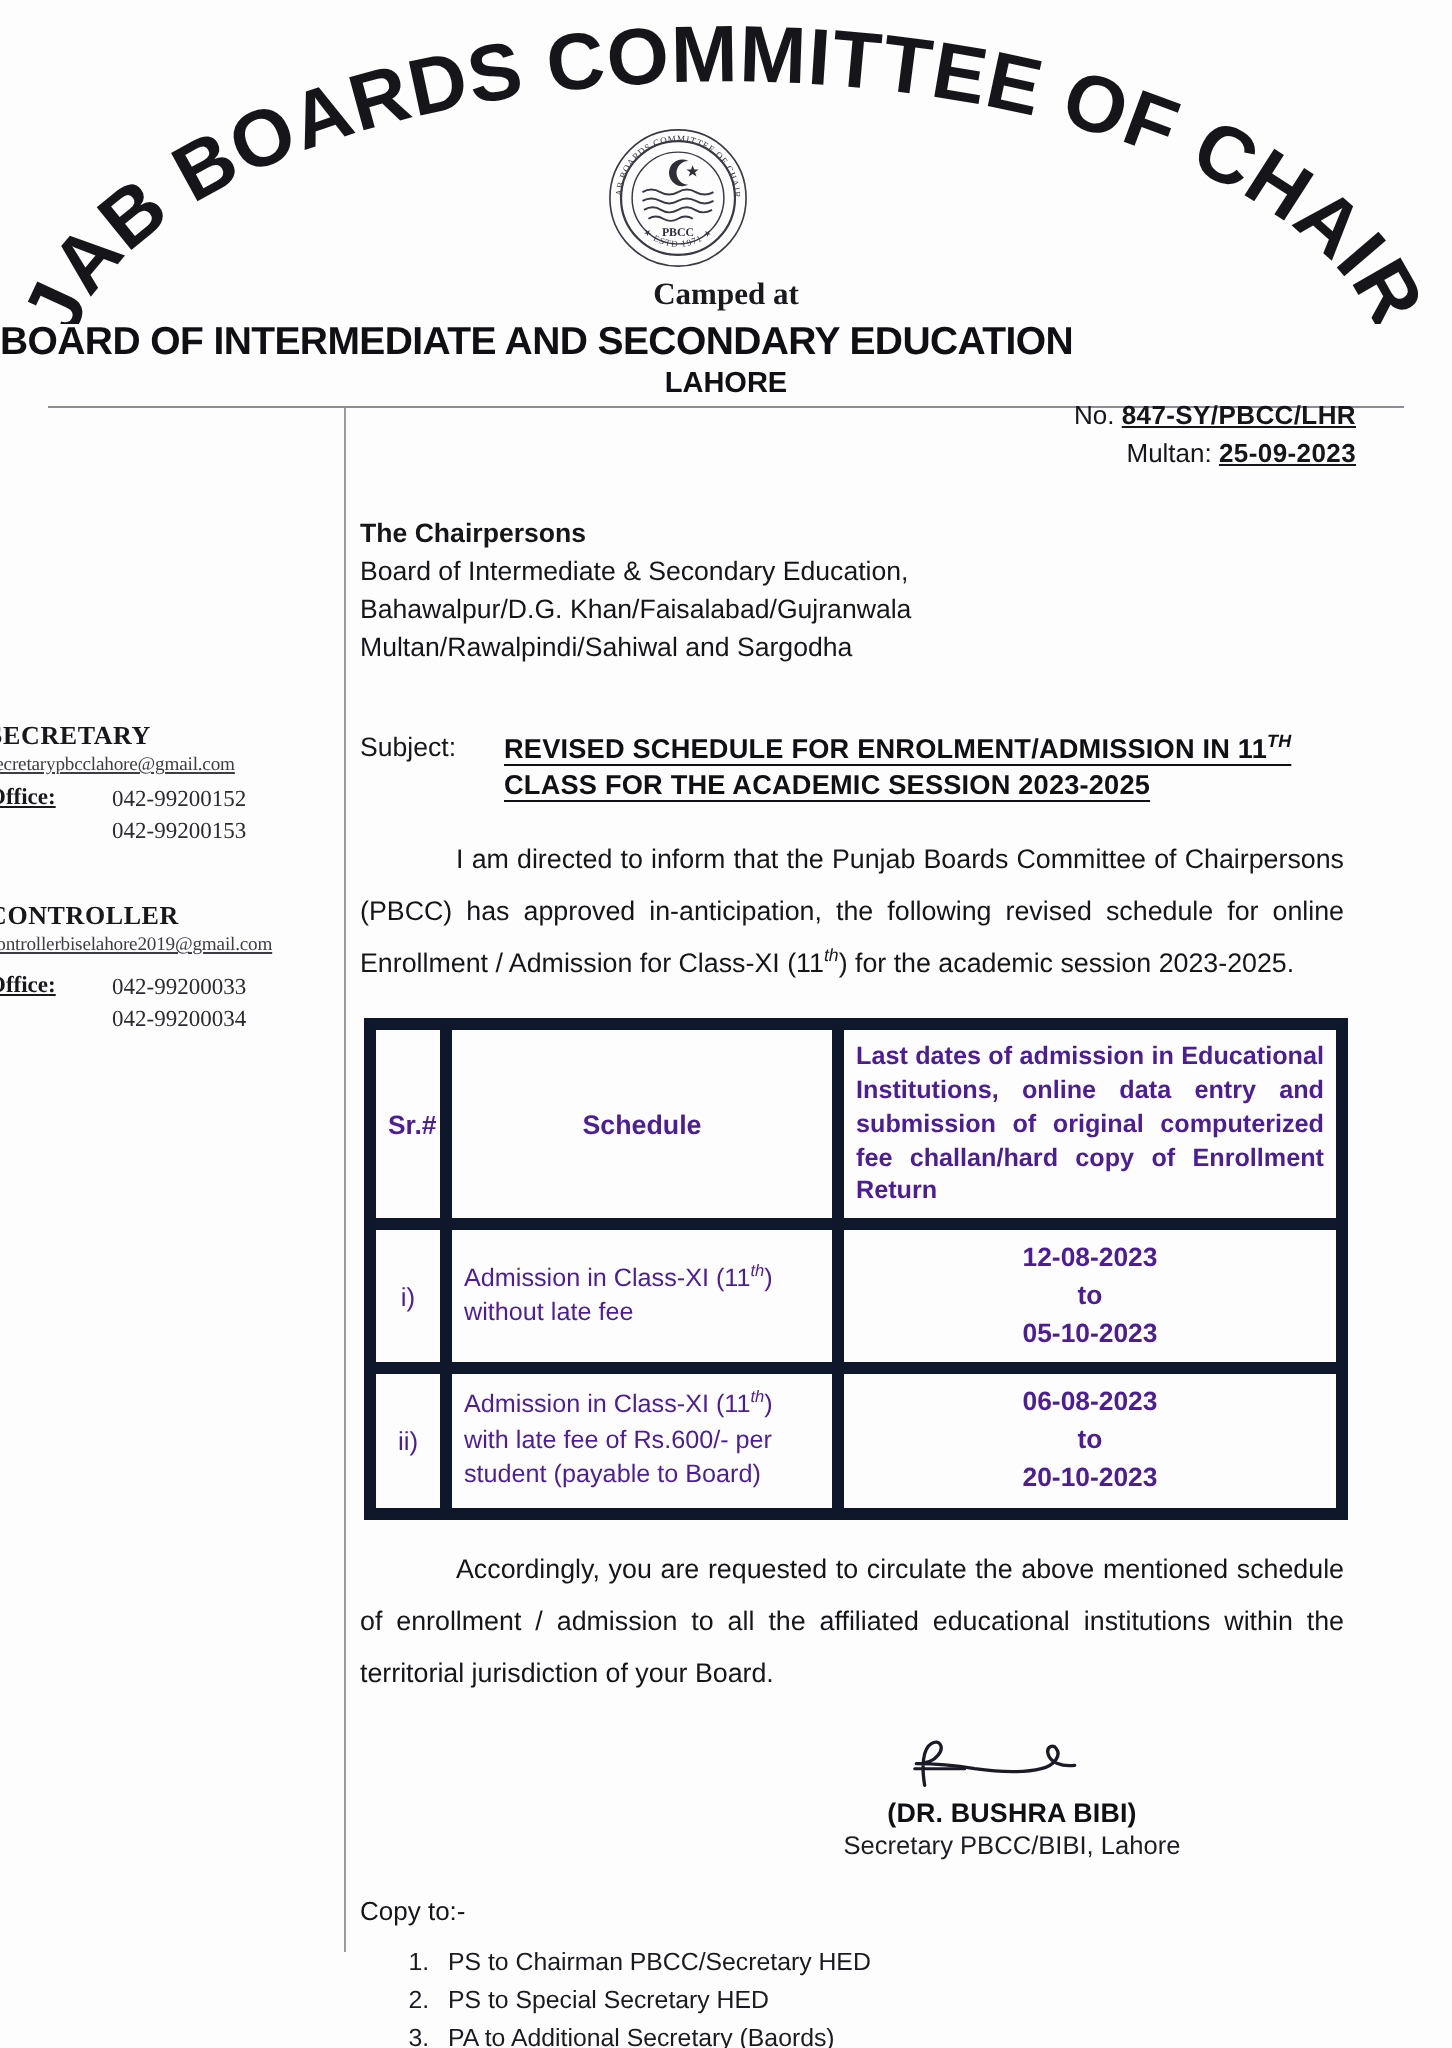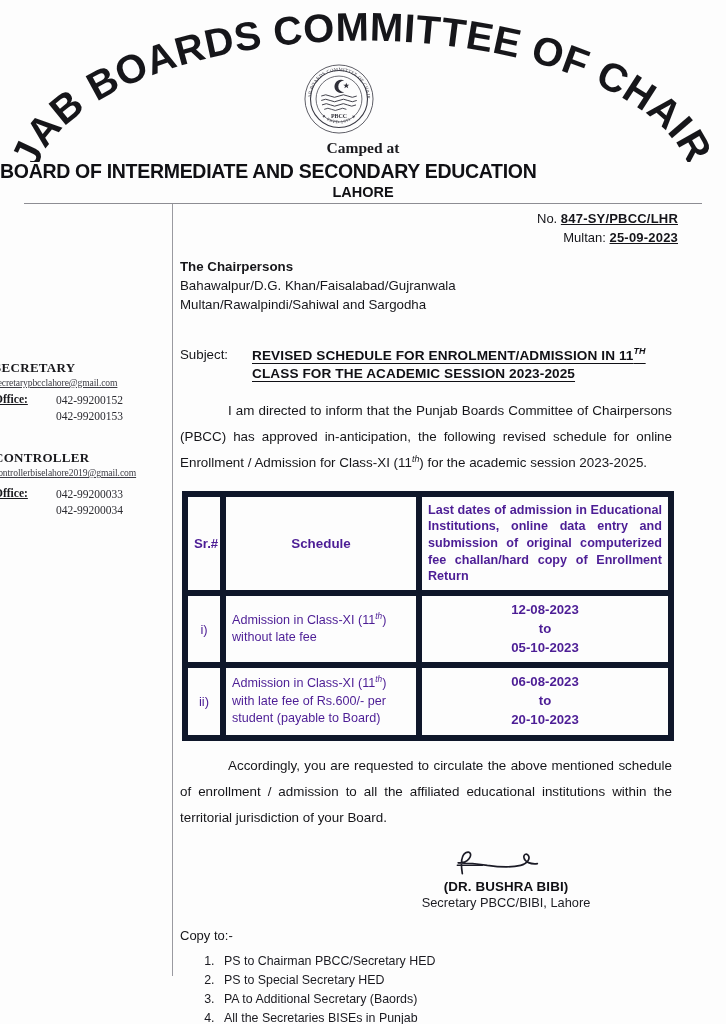--- a/index.html
+++ b/index.html
@@ -95,21 +95,21 @@
     top: 204px;
     width: 1px;
     height: 772px;
     background: #9a9aa0;
   }
 
   
   #refblock {
     position: absolute;
     right: 48px;
-    top: 210px;
+    top: 199px;
     text-align: right;
     font-family: "Liberation Sans", sans-serif;
     font-size: 13px;
     color: #15151a;
     line-height: 1.45;
   }
   #refblock .u {
     font-weight: bold;
     text-decoration: underline;
     letter-spacing: 0.2px;
@@ -350,20 +350,21 @@
           <span>042-99200034</span>
         </span>
       </div>
     </div>
   </div>
 
   <div id="body-col">
 
     <div id="addressee">
       <div class="bold">The Chairpersons</div>
+      <div>Board of Intermediate &amp; Secondary Education,</div>
       <div>Bahawalpur/D.G. Khan/Faisalabad/Gujranwala</div>
       <div>Multan/Rawalpindi/Sahiwal and Sargodha</div>
     </div>
 
     <div id="subject-wrap">
       <div id="subject-label">Subject:</div>
       <div id="subject-text">
         <span>REVISED SCHEDULE FOR ENROLMENT/ADMISSION IN 11</span><sup>TH</sup><br>
         <span>CLASS FOR THE ACADEMIC SESSION 2023-2025</span>
       </div>

